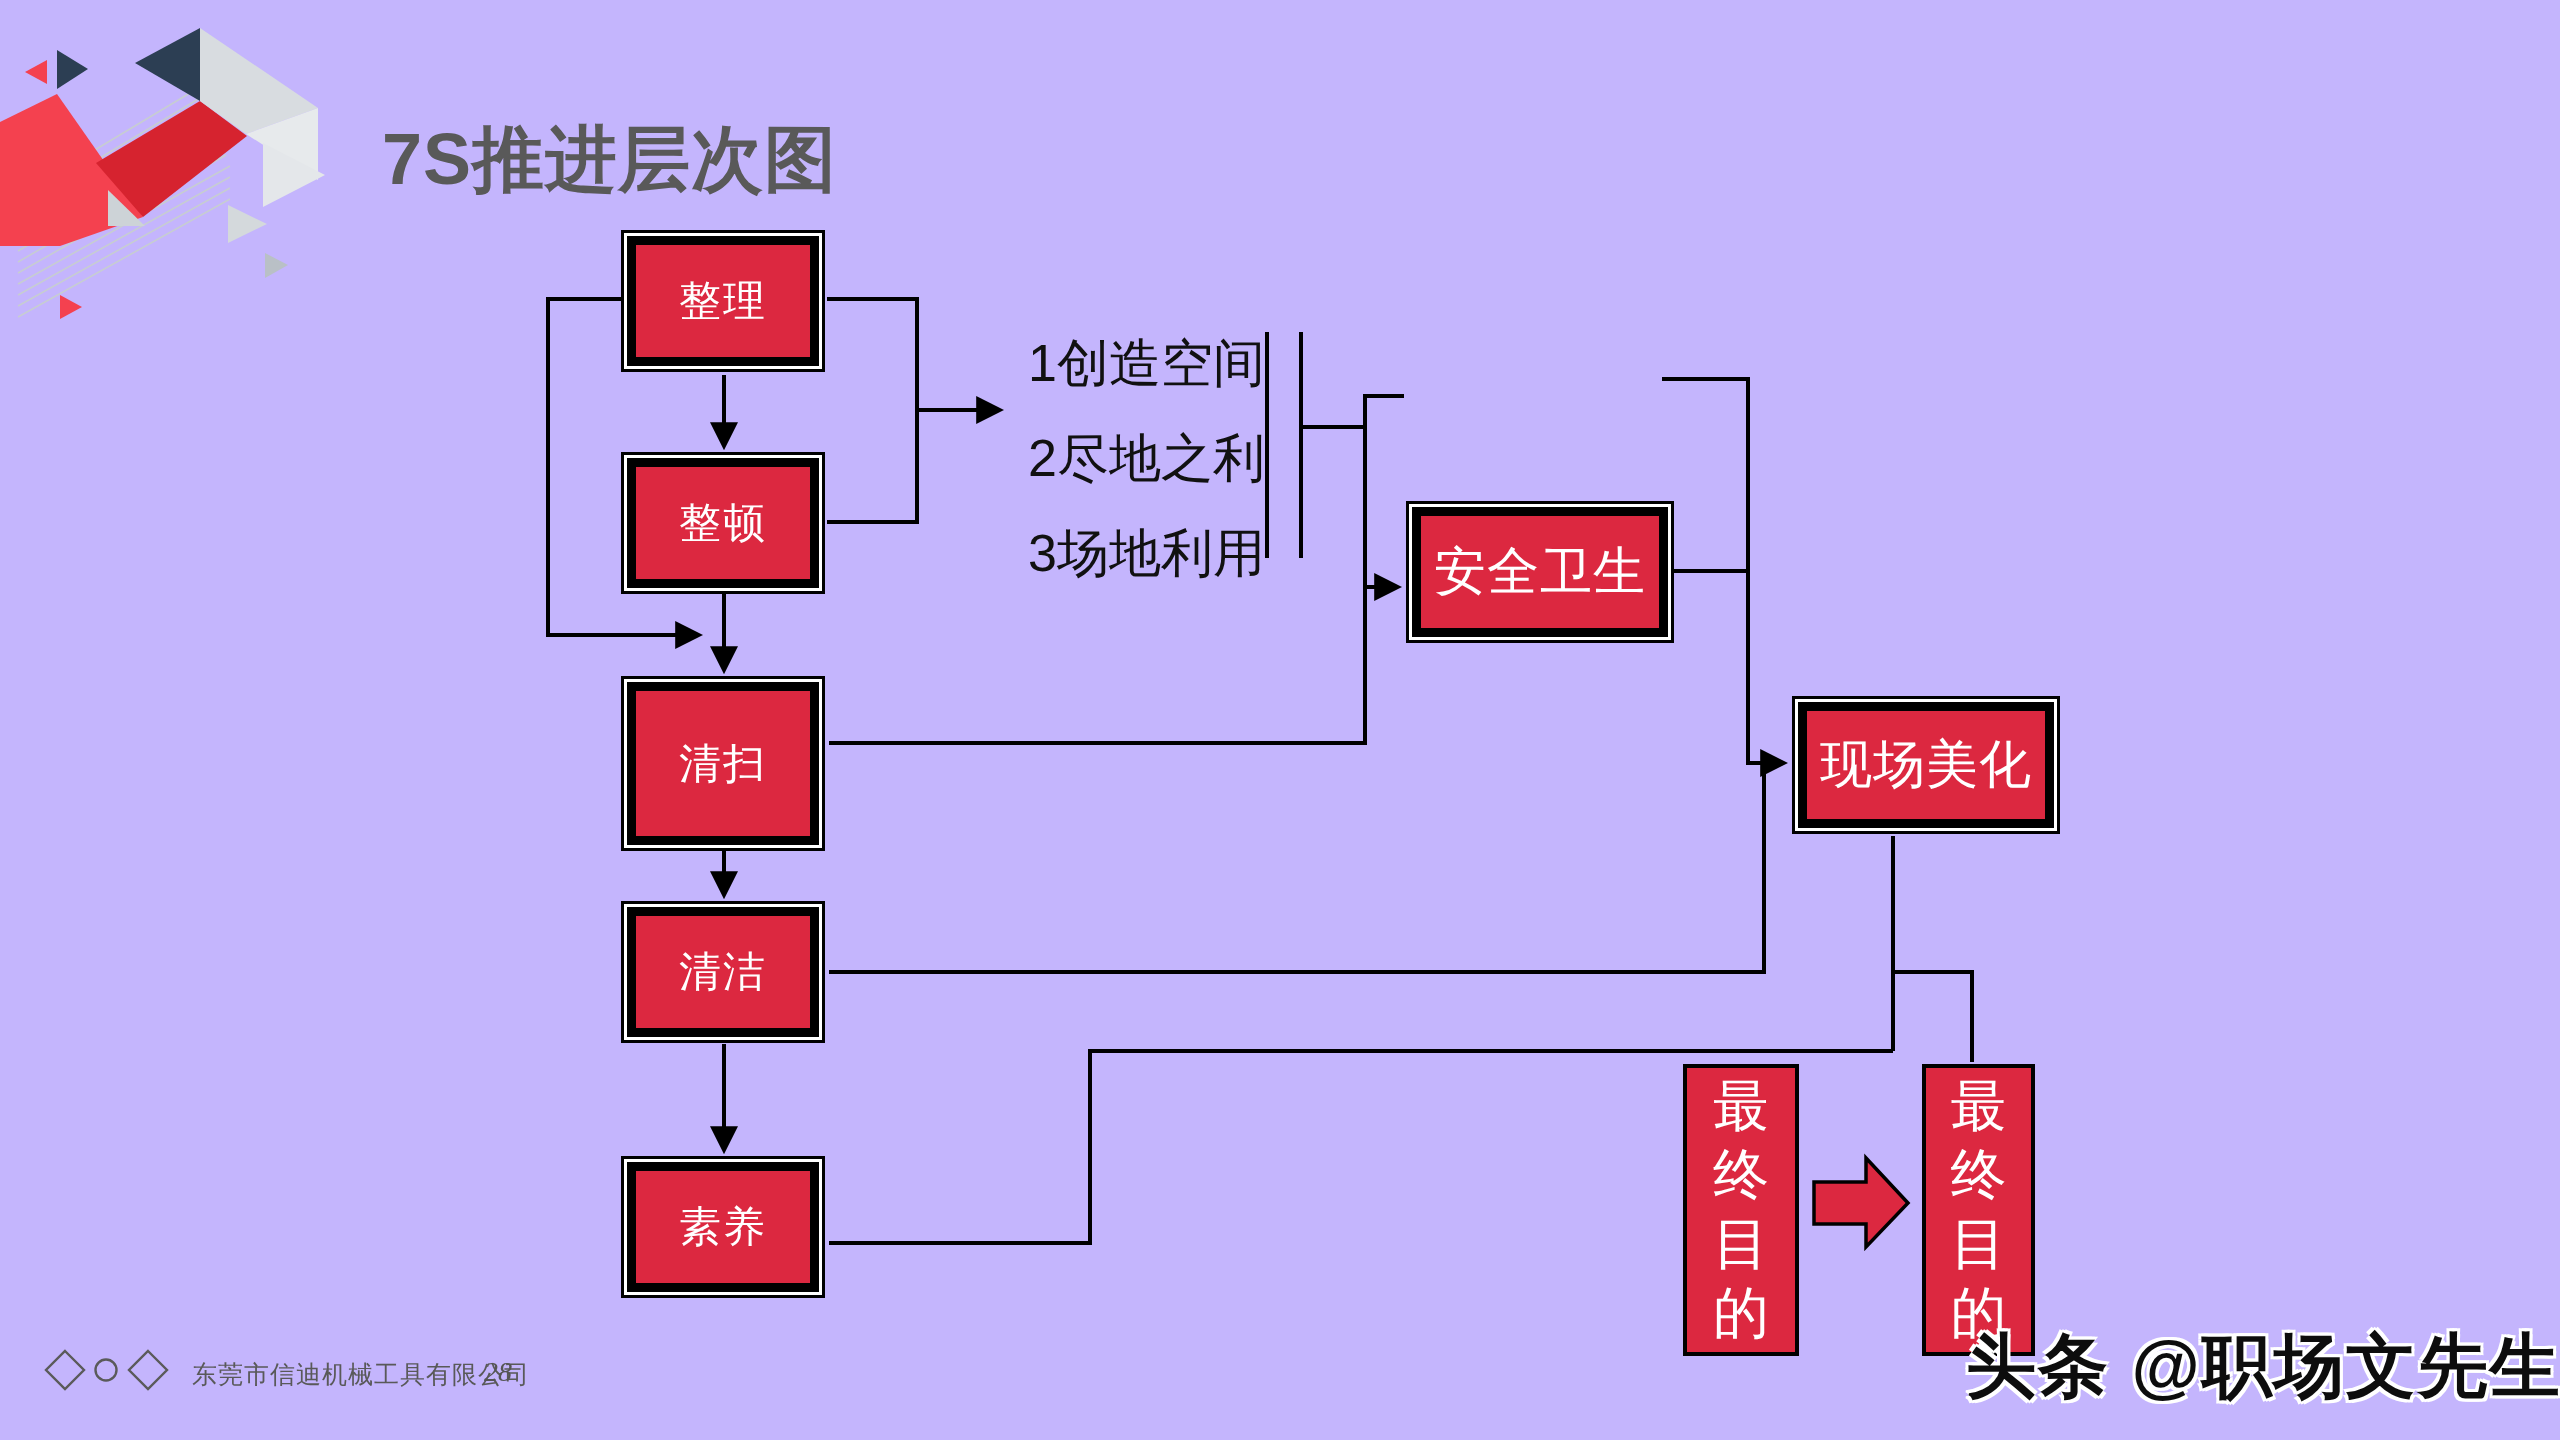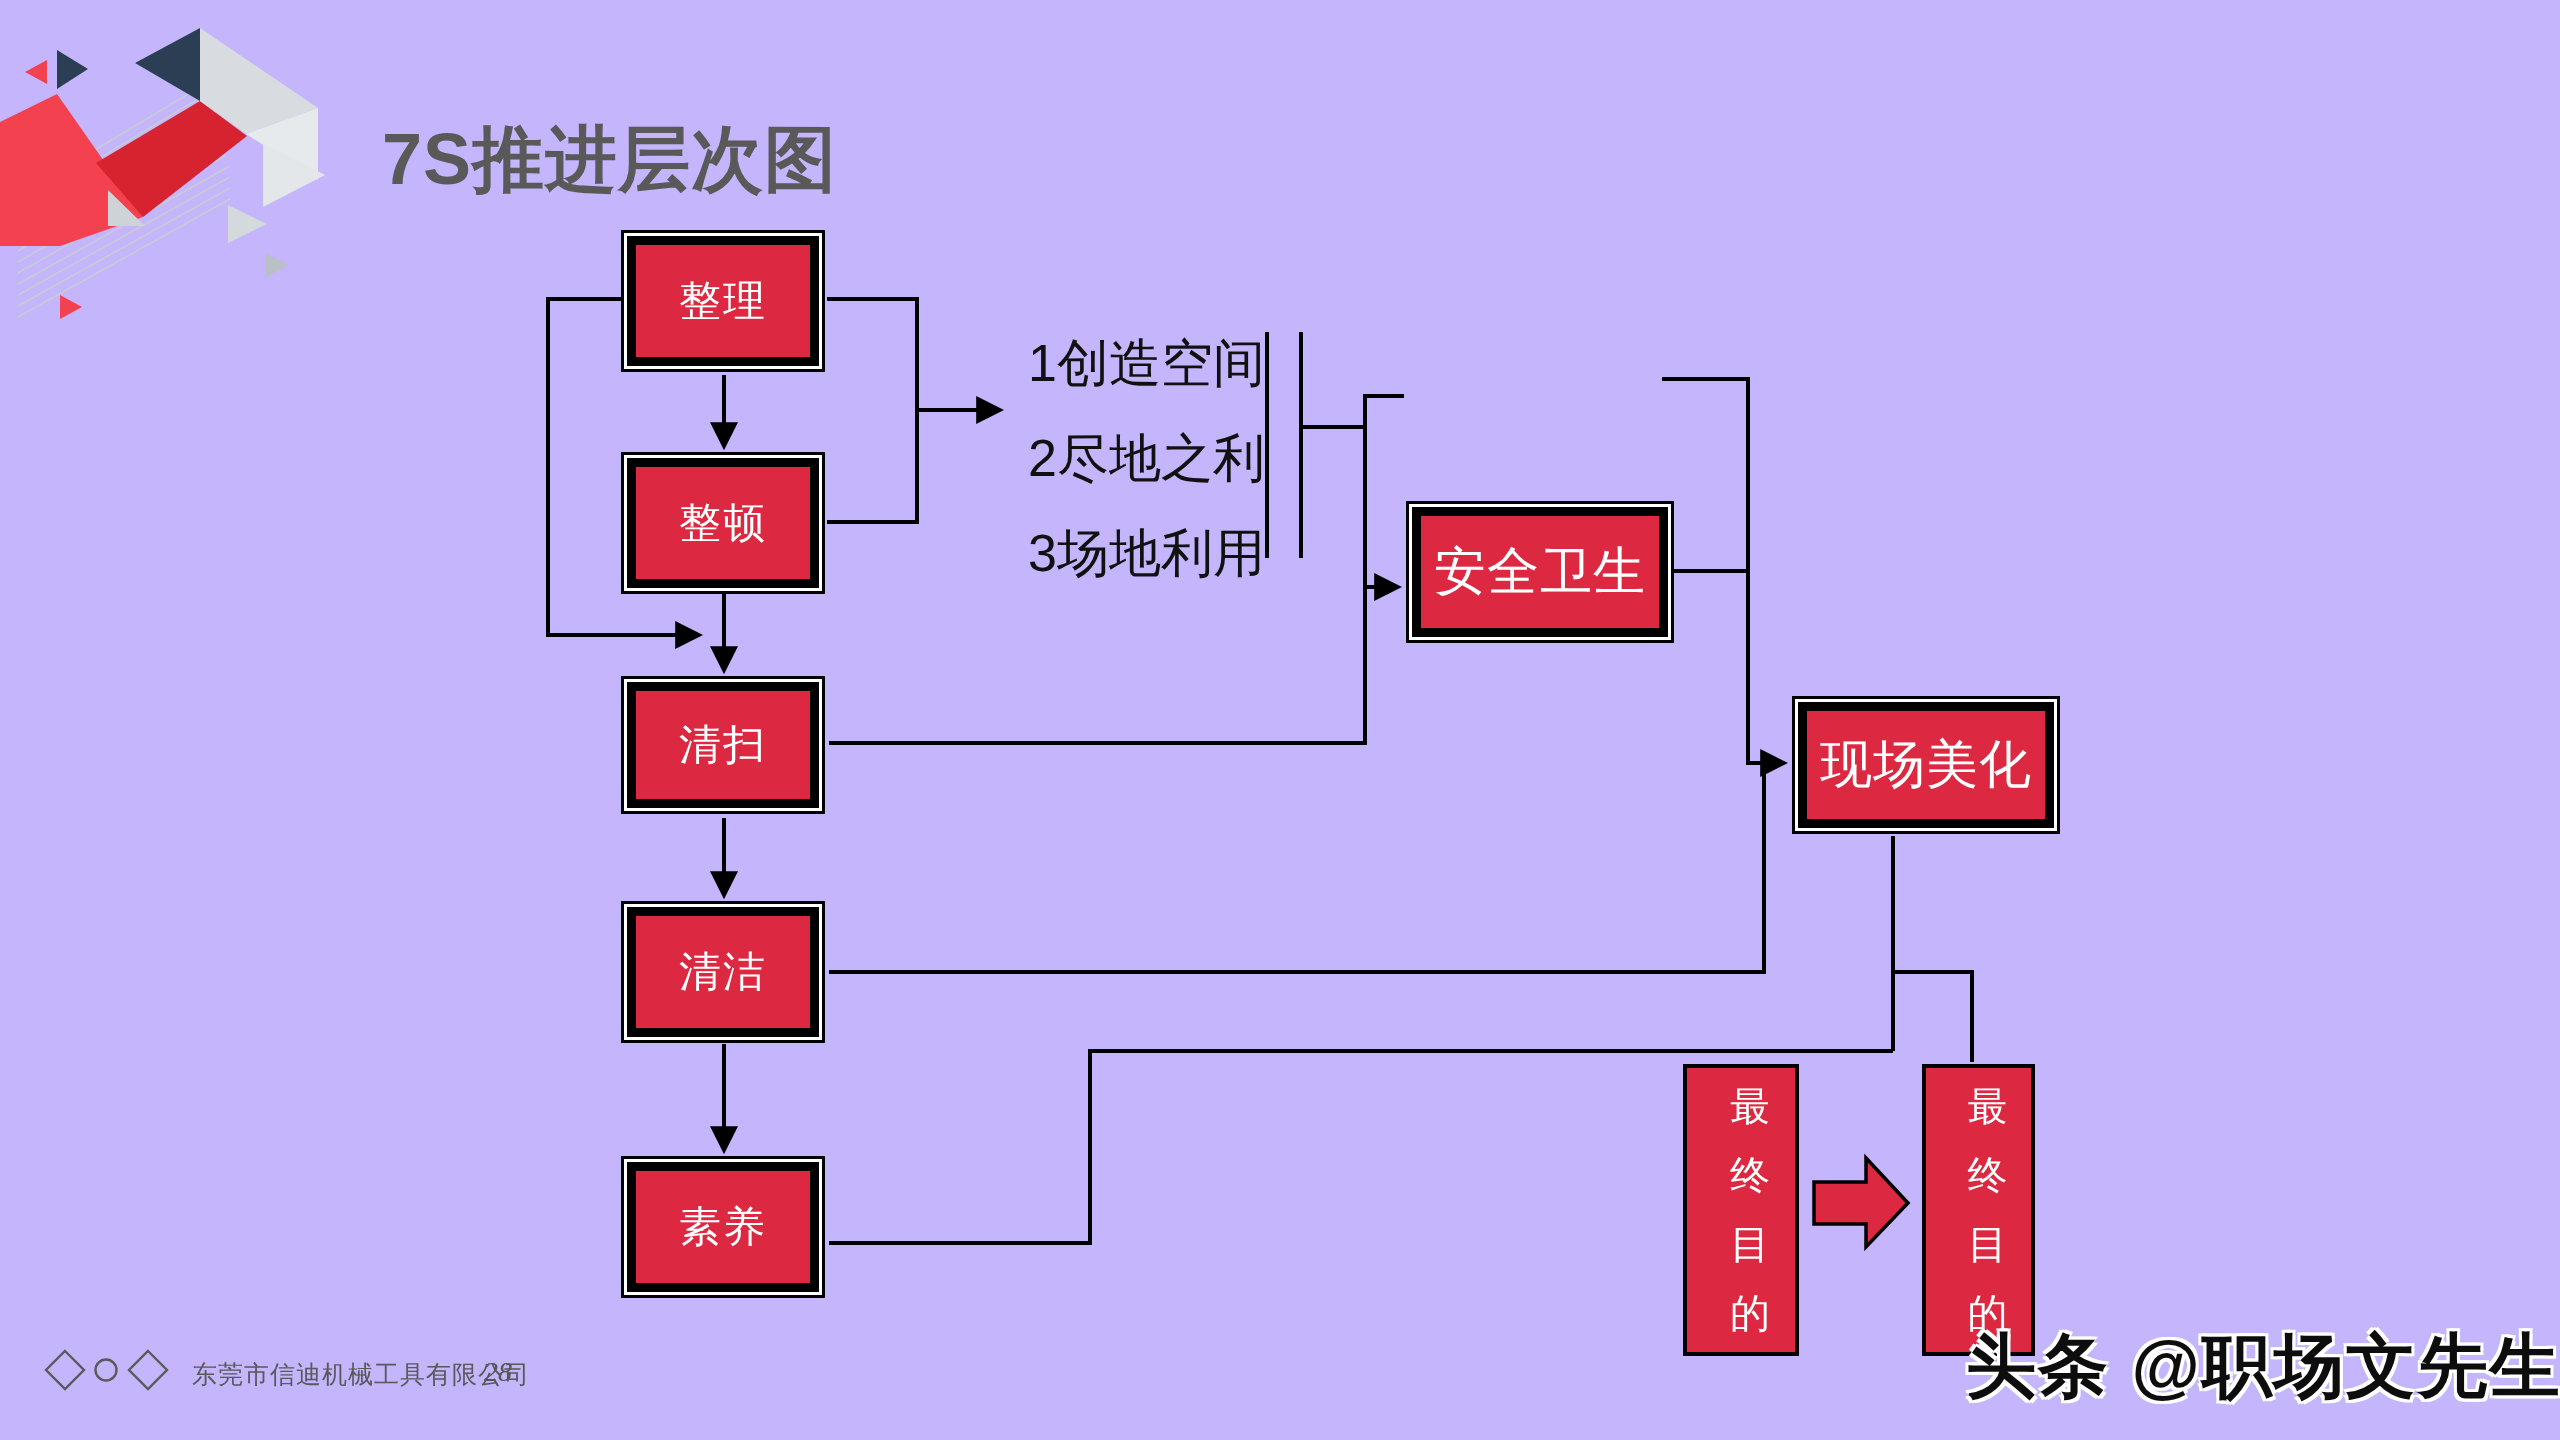--- a/index.html
+++ b/index.html
@@ -44,23 +44,23 @@
   .fbox.four .inner{font-size:52px;letter-spacing:1px;}
   
   .vbox{
     position:absolute;
     background:var(--box-red);
     border:4px solid var(--box-border);
     display:flex;align-items:center;justify-content:center;
   }
   .vbox .vtext{
     display:block;width:58px;
-    font-size:40px;line-height:69px;
+    font-size:56px;line-height:69px;
     color:var(--box-text);
-    word-break:break-all;text-align:right;font-family:Liberation Serif, serif;
+    word-break:break-all;text-align:center;font-family:Liberation Serif, serif;
   }
   .notes{
     position:absolute;left:1028px;top:316px;
     font-size:52px;line-height:95px;color:#111111;
     white-space:nowrap;
   }
   .footer-company{
     position:absolute;left:192px;top:1358px;
     font-size:25px;color:var(--title);letter-spacing:1px;white-space:nowrap;
   }
@@ -157,21 +157,21 @@
   <div class="fbox two" style="left:621px;top:230px;width:204px;height:142px;">
     <div class="inner">
         <span>整理</span>
       </div>
   </div>
   <div class="fbox two" style="left:621px;top:452px;width:204px;height:142px;">
     <div class="inner">
         <span>整顿</span>
       </div>
   </div>
-  <div class="fbox two" style="left:621px;top:676px;width:204px;height:138px;">
+  <div class="fbox two" style="left:621px;top:676px;width:204px;height:175px;">
     <div class="inner">
         <span>清扫</span>
       </div>
   </div>
   <div class="fbox two" style="left:621px;top:901px;width:204px;height:142px;">
     <div class="inner">
         <span>清洁</span>
       </div>
   </div>
   <div class="fbox two" style="left:621px;top:1156px;width:204px;height:142px;">

